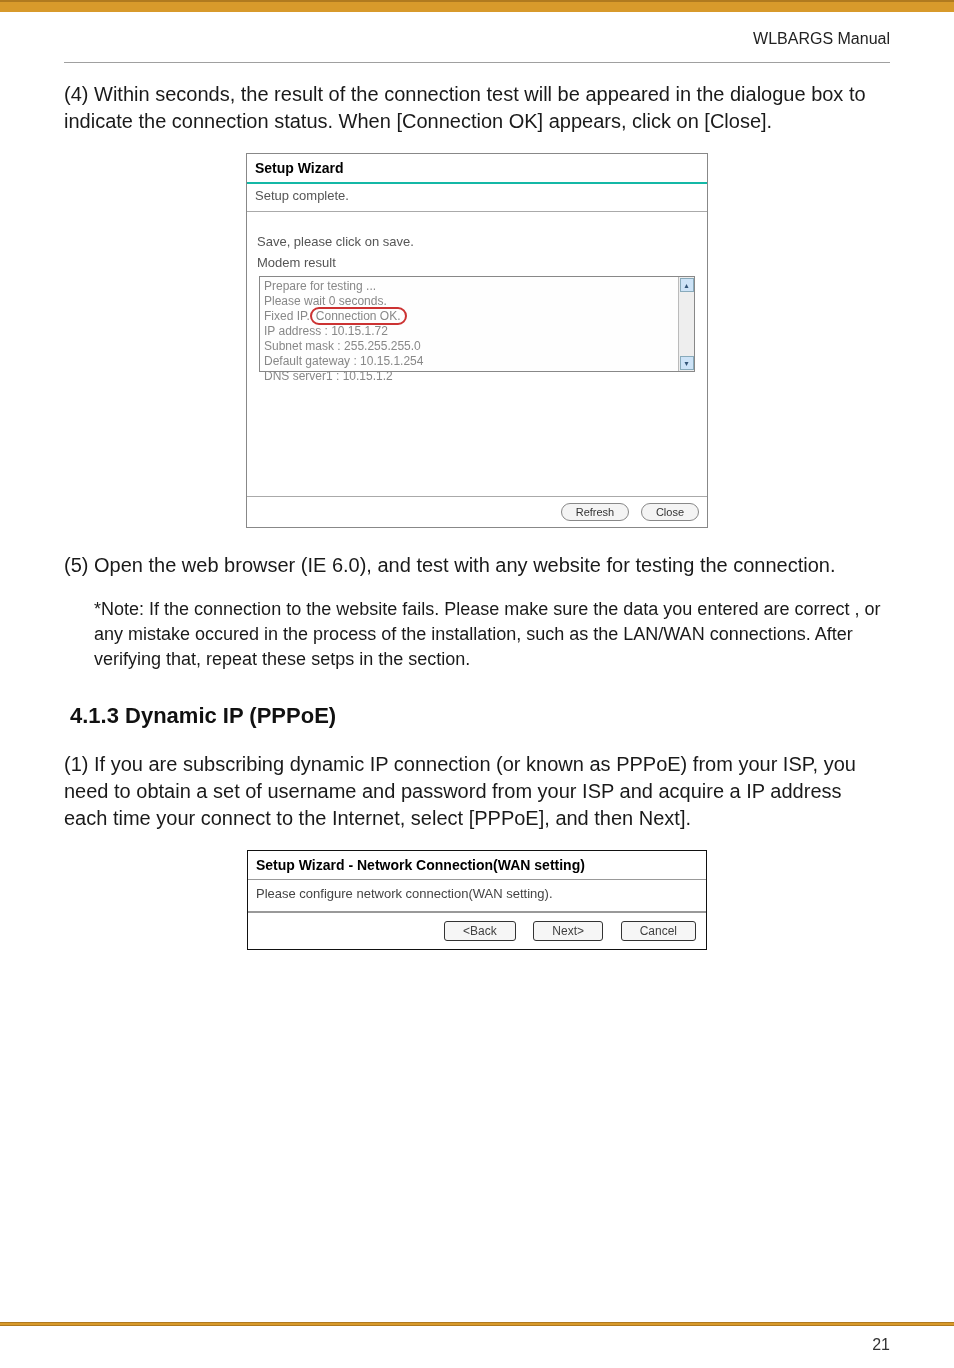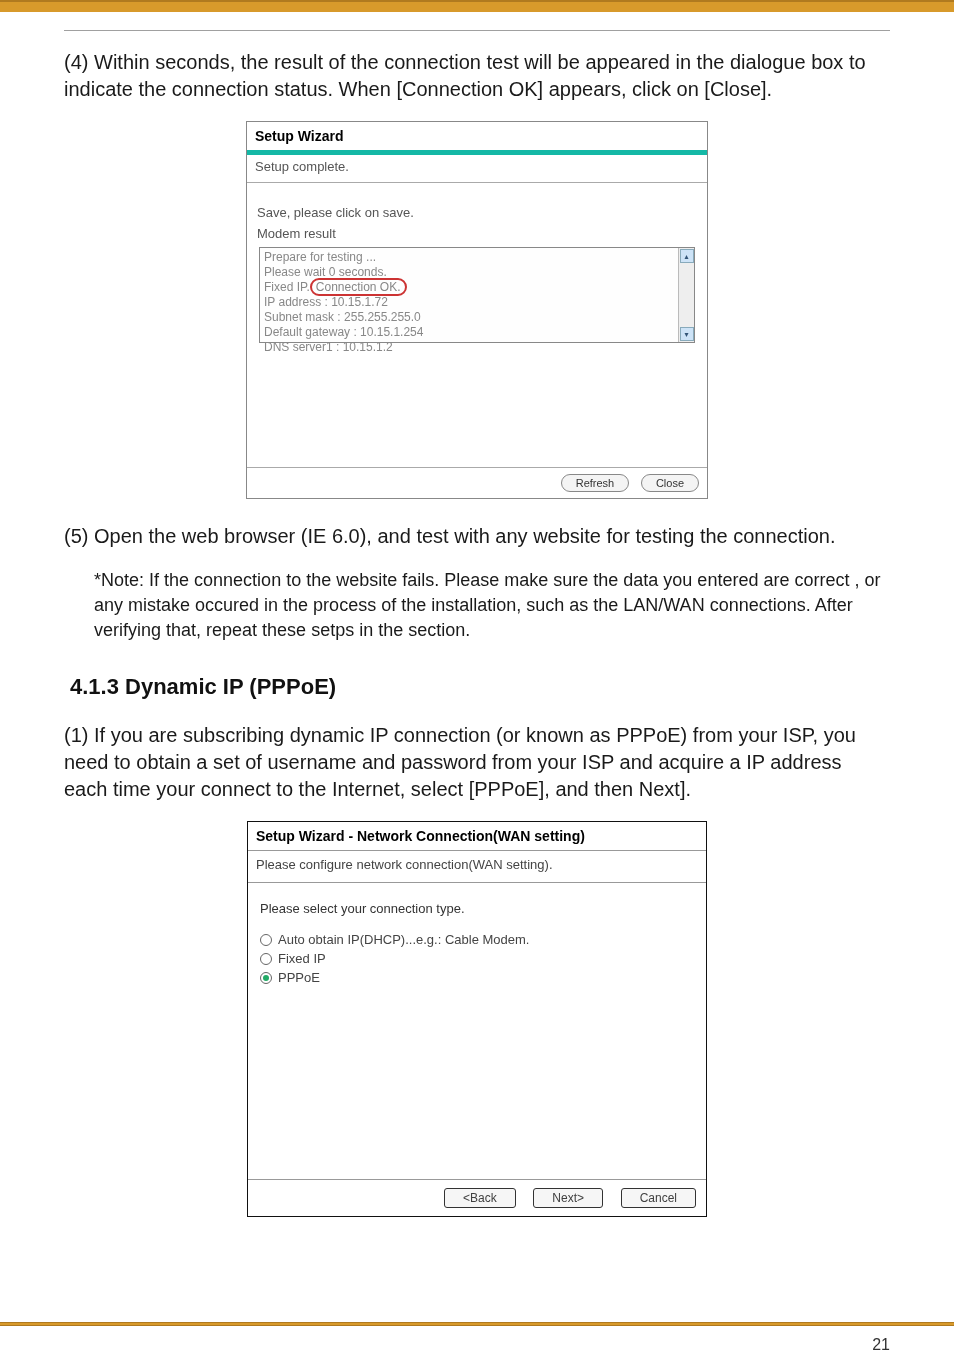--- a/index.html
+++ b/index.html
@@ -57,21 +57,21 @@
     border: 1px solid #888;
     background: #fff;
     font-family: Arial, sans-serif;
     color: #555;
     font-size: 13px;
   }
   .shot1 .title {
     font-weight: 700;
     color: #000;
     padding: 6px 8px;
-    border-bottom: 5px solid #14b8a6;
+    border-bottom: 2px solid #14b8a6;
     font-size: 14px;
   }
   .shot1 .sub {
     padding: 4px 8px 8px 8px;
     border-bottom: 1px solid #aaa;
   }
   .shot1 .midpad { padding: 22px 10px 6px 10px; }
   .shot1 .label { margin-bottom: 6px; }
   .shot1 .textarea-wrap {
     position: relative;
@@ -206,20 +206,21 @@
     font-size: 16px;
     color: #333;
   }
 </style>
 </head>
 <body>
 
 <div class="top-bar"></div>
 
 <div class="page">
+  <div class="header-right">WLBARGS Manual</div>
   <div class="line-sep"></div>
 
   <div class="body-text">
     <span class="step-num">(4)</span>
     <span>Within seconds, the result of the connection test will be appeared in the dialogue box to indicate the connection status. When [Connection OK] appears, click on [Close].</span>
   </div>
 
   <div class="shot1">
     <div class="title">Setup Wizard</div>
     <div class="sub">Setup complete.</div>
@@ -264,36 +265,20 @@
   <div class="section-head">4.1.3 Dynamic IP (PPPoE)</div>
 
   <div class="body-text">
     <span class="step-num">(1)</span>
     <span>If you are subscribing dynamic IP connection (or known as PPPoE) from your ISP, you need to obtain a set of username and password from your ISP and acquire a IP address each time your connect to the Internet, select [PPPoE], and then Next].</span>
   </div>
 
   <div class="shot2">
     <div class="title">Setup Wizard - Network Connection(WAN setting)</div>
     <div class="sub">Please configure network connection(WAN setting).</div>
-    <div class="inner">
-      <div class="prompt">Please select your connection type.</div>
-      <div class="opt">
-        <span class="radio"></span>
-        <span>Auto obtain IP(DHCP)...e.g.: Cable Modem.</span>
-      </div>
-      <div class="opt">
-        <span class="radio"></span>
-        <span>Fixed IP</span>
-      </div>
-      <div class="opt">
-        <span class="radio sel"></span>
-        <span>PPPoE</span>
-      </div>
-      <div class="space2"></div>
-    </div>
     <div class="footer2">
       <span class="btn2">&lt;Back</span>
       <span class="btn2">Next&gt;</span>
       <span class="btn2">Cancel</span>
     </div>
   </div>
 
 </div>
 
 <div class="bottom-bar"></div>

